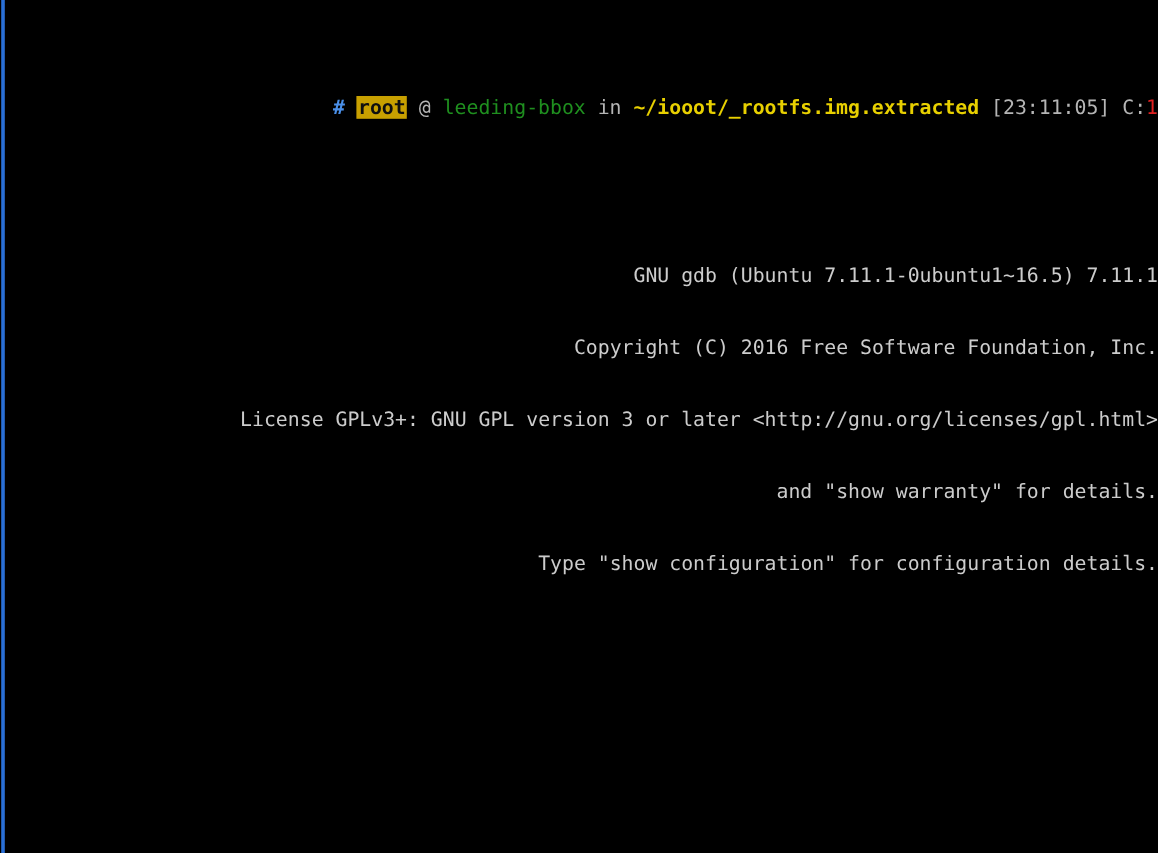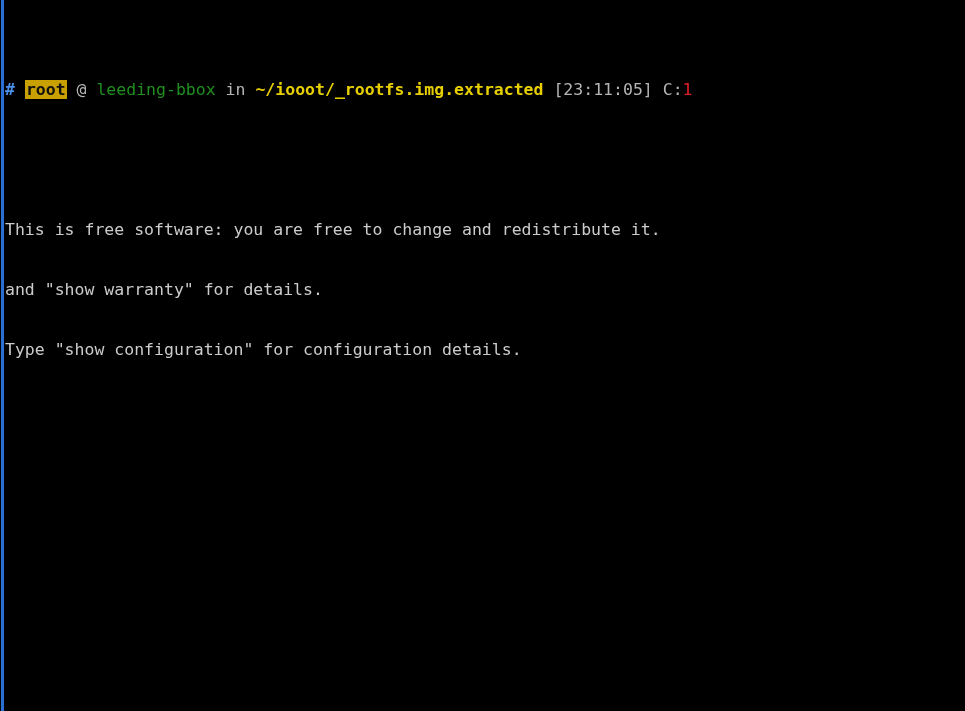--- a/index.html
+++ b/index.html
@@ -41,20 +41,21 @@
     position: absolute;
     left: 5px;
     top: 0px;
     width: 960px;
     height: 510px;
     font-size: 16.5px;
     line-height: 20px;
     letter-spacing: 0px;
     white-space: pre;
     color: #cccccc;
+    text-align: right;
   }
   .line {
     height: 20px;
     white-space: pre;
     overflow: hidden;
   }
   
   .c-default  { color: #cccccc; }
   .c-blue     { color: #4a8fe8; }
   .c-red      { color: #e02020; }
@@ -79,21 +80,23 @@
   </div>
 
   <div id="screen">
 
     
     <div class="line"><span class="c-blue b">#</span><span> </span><span class="hl-root">root</span><span> </span><span class="c-grey">@</span><span> </span><span class="c-green">leeding-bbox</span><span> </span><span class="c-grey">in</span><span> </span><span class="c-yellow b">~/iooot/_rootfs.img.extracted</span><span> </span><span class="c-grey">[23:11:05]</span><span> </span><span class="c-grey">C:</span><span class="c-red">1</span></div>
 
     
 
     
-    <div class="line c-default">This is free software: you are free to change and redistribute it.</div>
+    <div class="line c-default">GNU gdb (Ubuntu 7.11.1-0ubuntu1~16.5) 7.11.1</div>
+    <div class="line c-default">Copyright (C) 2016 Free Software Foundation, Inc.</div>
+    <div class="line c-default">License GPLv3+: GNU GPL version 3 or later &lt;http://gnu.org/licenses/gpl.html&gt;</div>
     <div class="line c-default">and "show warranty" for details.</div>
     <div class="line c-default">Type "show configuration" for configuration details.</div>
     
     
     
     
     
     
 
     

